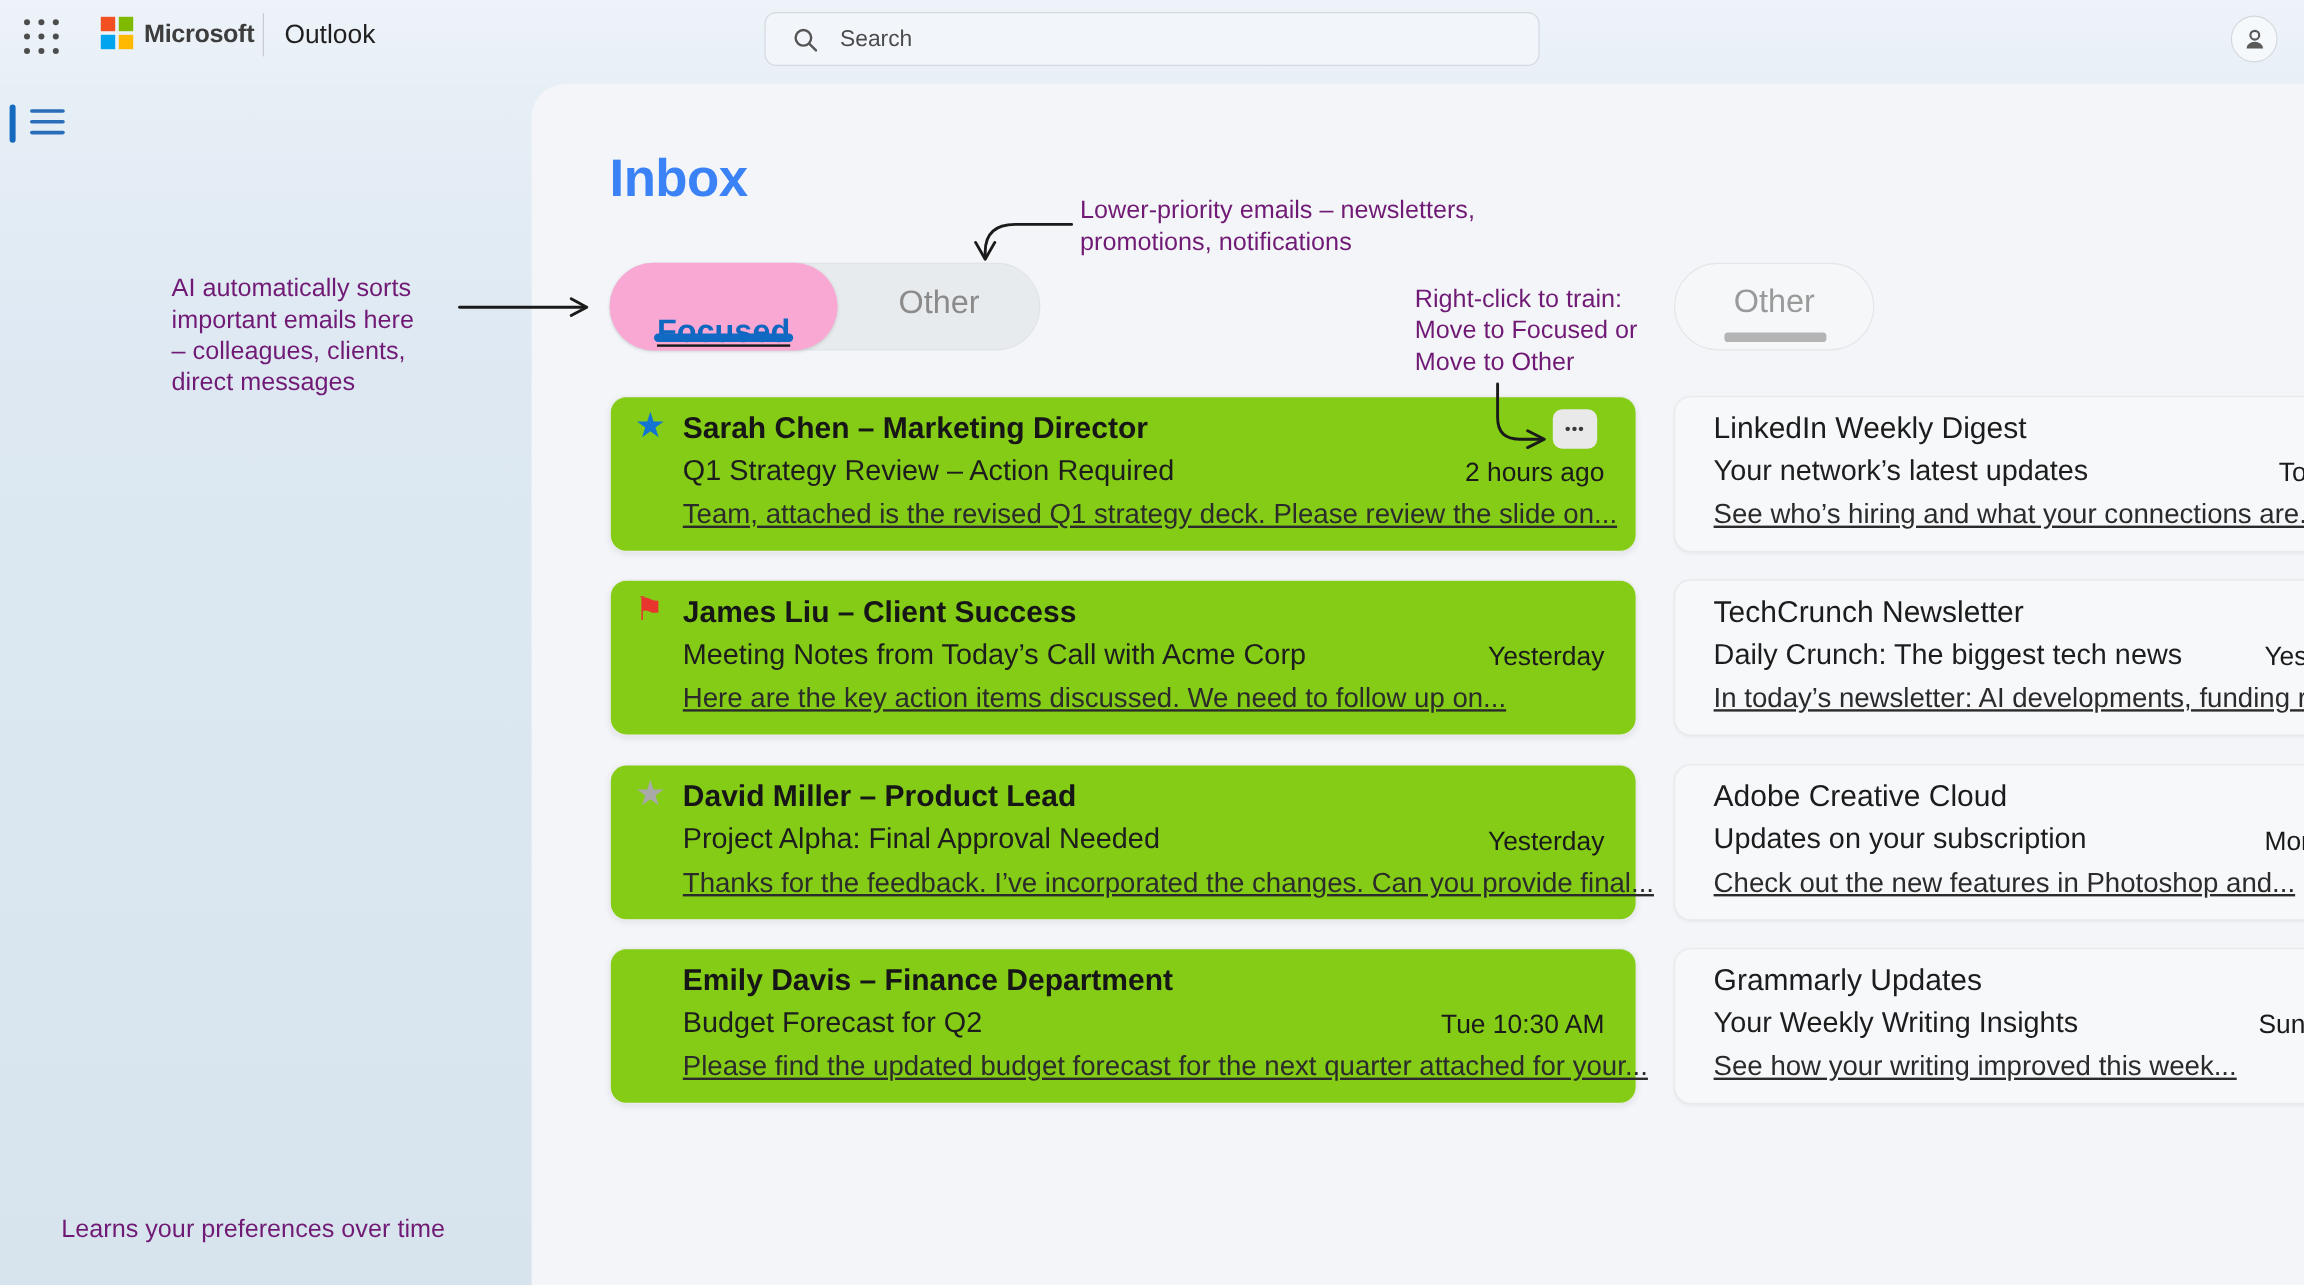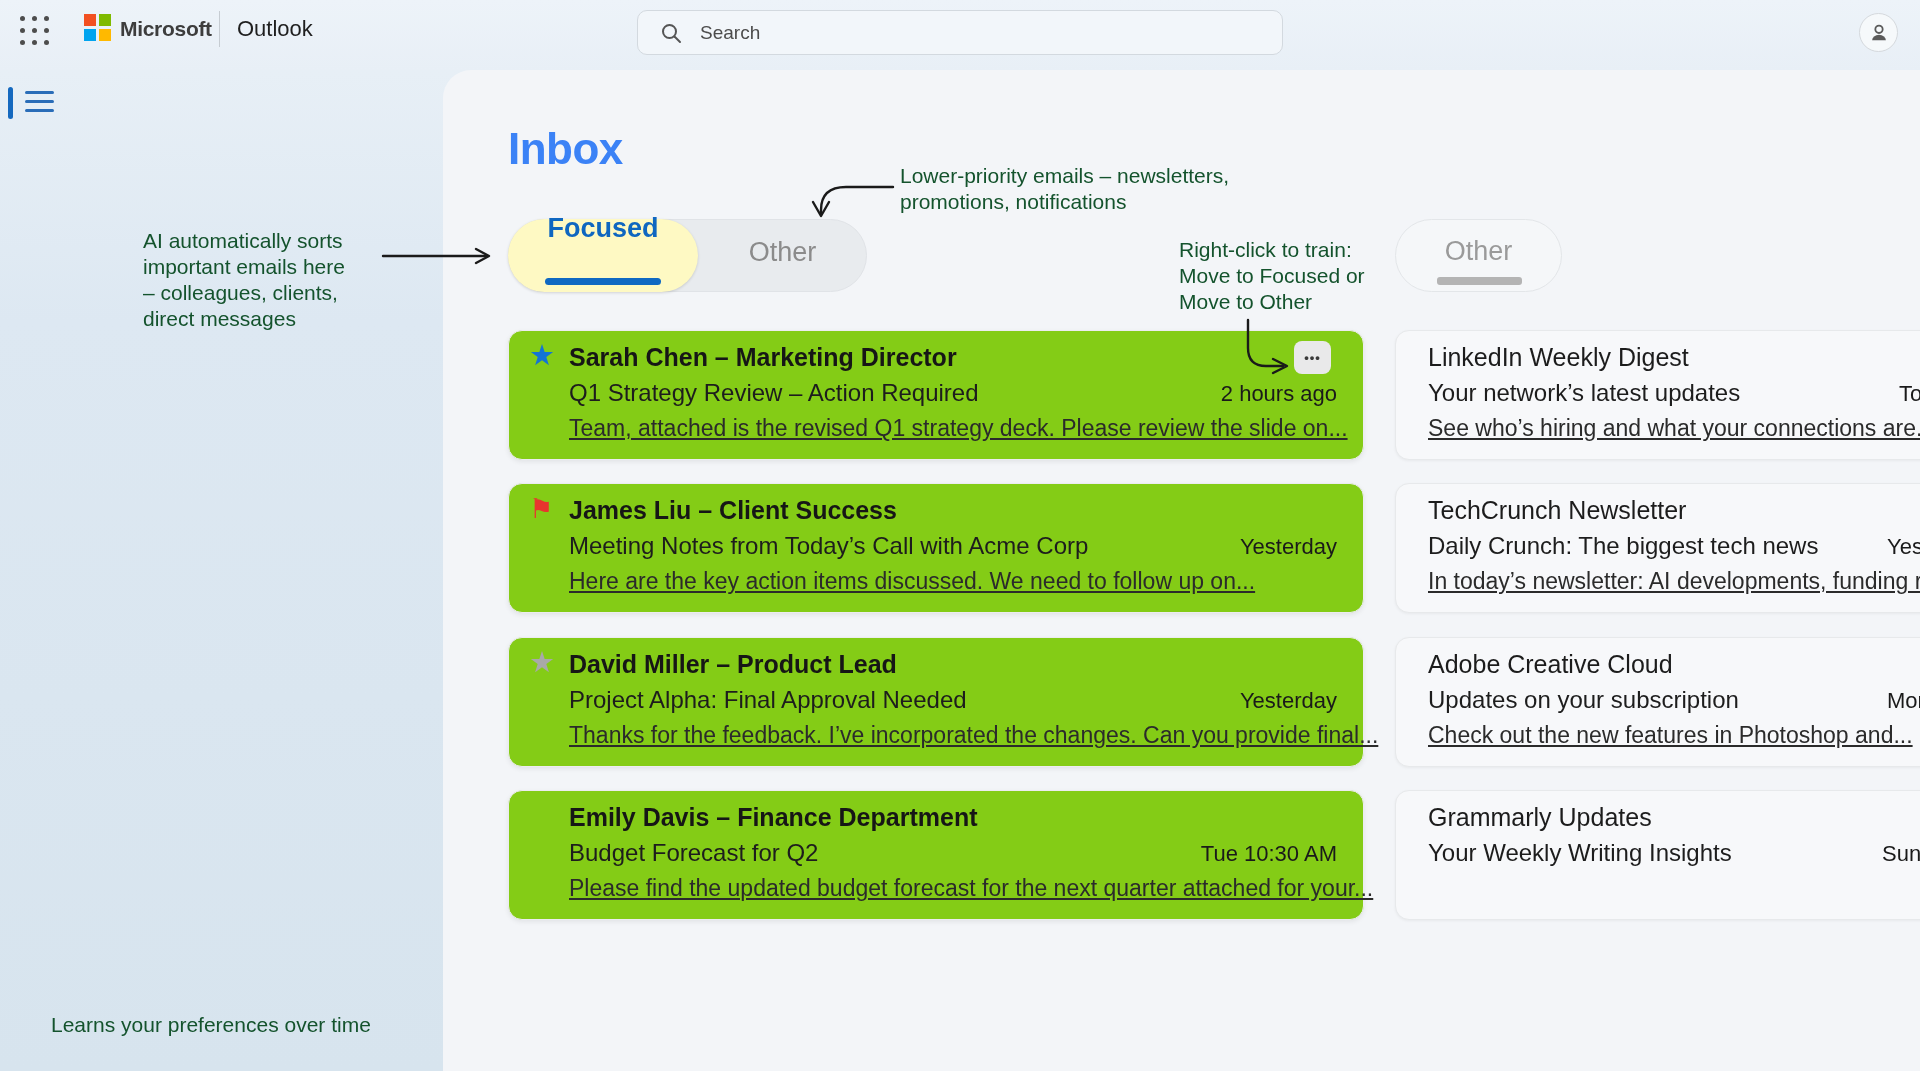--- a/index.html
+++ b/index.html
@@ -33,38 +33,38 @@
   .searchbox input{border:none;outline:none;background:transparent;font-size:19px;
              color:#333;width:540px;font-family:inherit;}
   .searchbox input::placeholder{color:#4c4c4c;opacity:1;}
   .avatar{position:absolute;left:1859px;top:13px;width:37px;height:37px;border-radius:50%;
           background:#f6f9fb;border:1px solid #d5d9dd;display:flex;align-items:center;justify-content:center;cursor:pointer;}
 
   
   .accent-bar{position:absolute;left:8px;top:87px;width:5px;height:32px;background:#1569bf;border-radius:3px;}
   .hamburger{position:absolute;left:25px;top:91px;width:29px;height:25px;cursor:pointer;}
   .hamburger i{display:block;width:29px;height:3px;background:#2a6db8;border-radius:2px;margin-bottom:6px;}
-  .note{position:absolute;font-size:21px;line-height:26px;font-weight:500;color:#14532d;}
+  .note{position:absolute;font-size:21px;line-height:26px;font-weight:500;color:#701a75;}
   .note-focused{left:143px;top:228px;}
   .note-learning{left:51px;top:1012px;font-weight:400;}
 
   
   .panel{position:absolute;left:443px;top:70px;width:1477px;height:1001px;
          background:#f3f5f8;border-radius:28px 0 0 0;}
   .inbox-title{position:absolute;left:508px;top:124px;font-size:44px;font-weight:700;color:#3b82f6;letter-spacing:-0.5px;}
 
   .note-other{left:900px;top:163px;}
   .note-train{left:1179px;top:237px;}
 
   
   .tabs{position:absolute;left:508px;top:219px;width:359px;height:73px;border-radius:37px;
         background:#e8ebee;border:1px solid #e0e3e7;box-sizing:border-box;}
   .tab-focused{position:absolute;left:508px;top:219px;width:190px;height:73px;border-radius:37px;
-        background:#fef9c3;box-shadow:0 1px 3px rgba(0,0,0,0.14);cursor:pointer;
-        display:flex;align-items:flex-start;justify-content:center;}
+        background:#f9a8d4;box-shadow:0 1px 3px rgba(0,0,0,0.14);cursor:pointer;
+        display:flex;align-items:flex-end;justify-content:center;text-decoration:underline;}
   .tab-focused span{font-size:27px;font-weight:700;color:#0f67c0;margin-top:-6px;}
   .tab-focused .underline{position:absolute;left:37px;bottom:7px;width:116px;height:7px;border-radius:4px;background:#1069c2;}
   .tab-other-label{position:absolute;left:698px;top:219px;width:169px;height:66px;cursor:pointer;
         display:flex;align-items:center;justify-content:center;font-size:27px;color:#8b8b8b;}
   .othertab{position:absolute;left:1395px;top:219px;width:167px;height:73px;border-radius:37px;
         background:#f5f7f9;border:1px solid #e3e6e9;box-sizing:border-box;cursor:pointer;
         display:flex;align-items:center;justify-content:center;}
   .othertab span{font-size:27px;color:#9a9a9a;margin-top:-8px;}
   .othertab .underline{position:absolute;left:41px;bottom:6px;width:85px;height:8px;border-radius:3px;background:#b4b4b4;}
 
@@ -219,20 +219,21 @@
   <div class="card-r c3">
     <span class="sender">Adobe Creative Cloud</span>
     <span class="subject">Updates on your subscription</span>
     <span class="time" style="left:491px">Mon</span>
     <span class="preview">Check out the new features in Photoshop and...</span>
   </div>
   <div class="card-r c4">
     <span class="sender">Grammarly Updates</span>
     <span class="subject">Your Weekly Writing Insights</span>
     <span class="time" style="left:486px">Sun</span>
+    <span class="preview">See how your writing improved this week...</span>
   </div>
 
   <svg class="arrows" viewBox="0 0 1920 1071">
     <g fill="none" stroke="#1a1a1a" stroke-width="2.4" stroke-linecap="round" stroke-linejoin="round">
       <path d="M383 256 H486"></path>
       <path d="M476 249 L489 256 L476 263"></path>
       <path d="M893 187 H846 Q821 187 821 210 V213"></path>
       <path d="M813 202 L821 216 L829 202"></path>
       <path d="M1248 320 V348 Q1248 366 1266 366 H1283"></path>
       <path d="M1273 359 L1287 366 L1273 373"></path>

